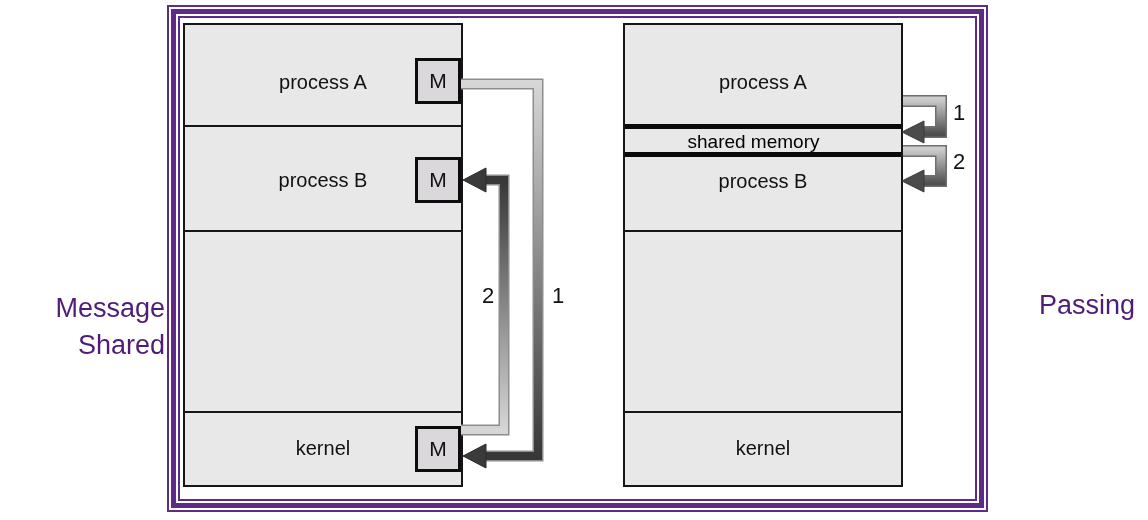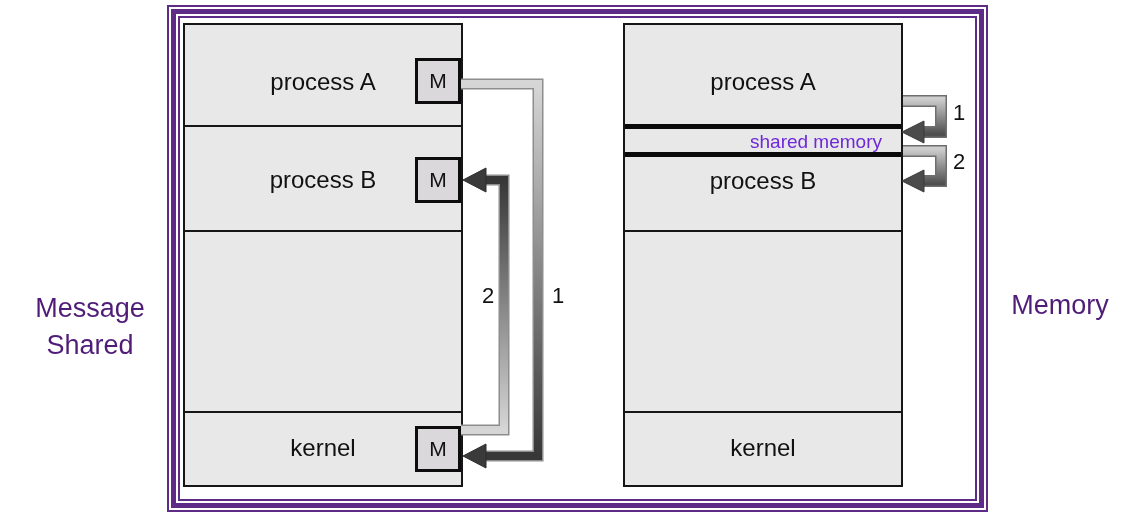--- a/index.html
+++ b/index.html
@@ -23,21 +23,21 @@
   }
   .frame-inner {
     position: absolute; inset: 2px;
     border: 2px solid #5e2b86; box-sizing: border-box;
   }
 
   
   .caption {
     position: absolute; width: 150px;
     color: #4f1d78; font-size: 27px; line-height: 37px;
-    text-align: center; font-weight: 400;
+    text-align: right; font-weight: 400;
   }
   .caption-left { left: 15px; top: 290px; }
   .caption-right { left: 985px; top: 287px; }
 
   
   .model-box {
     position: absolute; top: 23px; width: 280px; height: 464px;
     background: #e9e8e9; border: 2px solid #161616; box-sizing: border-box;
   }
   .model-box.left  { left: 183px; }
@@ -46,25 +46,25 @@
   .divider {
     position: absolute; left: 0; width: 276px; height: 2px;
     background: #161616;
   }
   .thickline {
     position: absolute; left: 0; width: 276px; height: 5px;
     background: #0a0a0a;
   }
   .section-label {
     position: absolute; left: 0; width: 276px;
-    text-align: center; font-size: 24px; line-height: 22px; color: #111;
+    text-align: center; font-size: 20px; line-height: 22px; color: #111;
   }
   .shared-label {
     position: absolute; left: 0; width: 257px;
-    text-align: right; font-size: 19px; line-height: 21px; color: #6d28d9;
+    text-align: center; font-size: 19px; line-height: 21px; color: #000000;
   }
 
   
   .mbox {
     position: absolute; left: 230px; width: 46px; height: 46px;
     background: #dad8db; border: 3px solid #0d0d0d; box-sizing: border-box;
     display: flex; align-items: center; justify-content: center;
     font-size: 21px; color: #111;
   }
   .mbox.ma { top: 33px; }
@@ -93,21 +93,21 @@
       <div class="frame-inner"></div>
     </div>
   </div>
 
   <div class="caption caption-left">
     <div>Message</div>
     <div>Shared</div>
   </div>
 
   <div class="caption caption-right">
-    <div>Memory</div>
+    <div>Passing</div>
   </div>
 
   <div class="model-box left">
     <div class="section-label" style="top:46px">process A</div>
     <div class="divider" style="top:100px"></div>
     <div class="section-label" style="top:144px">process B</div>
     <div class="divider" style="top:205px"></div>
     <div class="divider" style="top:386px"></div>
     <div class="section-label" style="top:412px">kernel</div>
 

